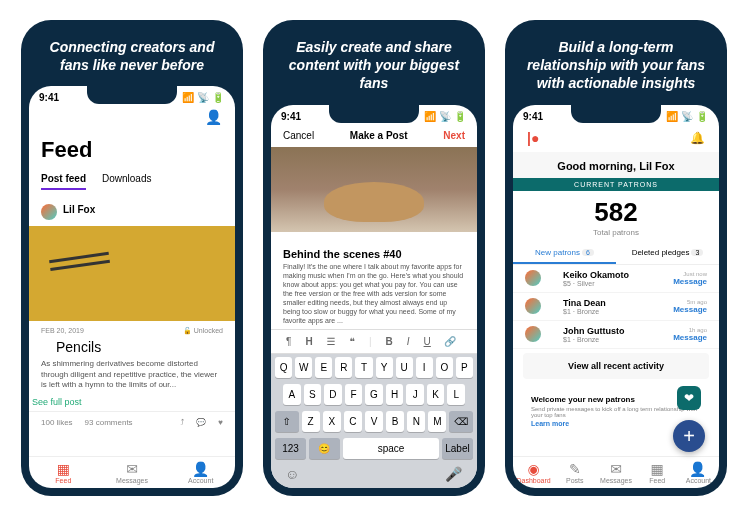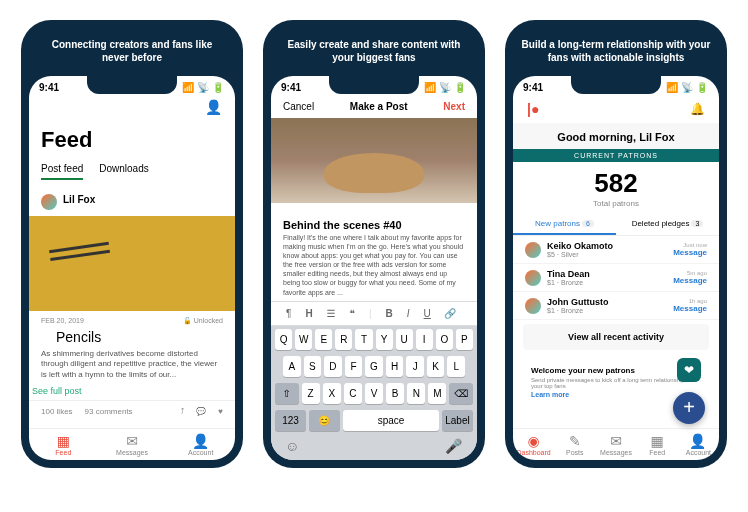--- a/index.html
+++ b/index.html
@@ -1,28 +1,28 @@
 <!DOCTYPE html>
 <html><head>
 <meta charset="utf-8">
 <style>
 * { margin:0; padding:0; box-sizing:border-box; font-family:-apple-system,BlinkMacSystemFont,sans-serif; }
 body { background:#fff; padding:20px; display:flex; gap:20px; justify-content:center; }
 .phone { width:222px; background:#0c2a42; border-radius:30px; padding:8px; display:flex; flex-direction:column; }
-.caption { color:#fff; text-align:center; font-size:10px; font-weight:600; padding:10px 8px 12px; line-height:1.3; }
+.caption { color:#fff; text-align:center; font-size:14px; font-weight:600; padding:10px 8px 12px; line-height:1.3;font-style:italic; }
 .screen { background:#fff; border-radius:22px; overflow:hidden; flex:1; display:flex; flex-direction:column; position:relative; }
 .notch { position:absolute; top:0; left:50%; transform:translateX(-50%); width:90px; height:18px; background:#0c2a42; border-radius:0 0 12px 12px; z-index:10; }
 .statusbar { display:flex; justify-content:space-between; align-items:center; padding:6px 10px 2px; font-size:10px; font-weight:600; }
 .statusbar .right { display:flex; gap:3px; align-items:center; }
 
 .user-icon { text-align:right; padding:4px 12px; font-size:14px; }
 .feed-title { font-size:22px; font-weight:700; padding:8px 12px 6px; }
 .tabs { display:flex; gap:16px; padding:0 12px 8px; font-size:10px; }
 .tabs span { padding:4px 0; }
-.tabs .active { font-weight:400; border-bottom:2px solid #15803d; }
+.tabs .active { font-weight:700; border-bottom:2px solid #6d28d9; }
 .post-author { display:flex; gap:6px; padding:6px 12px; font-size:10px; font-weight:600; }
 .avatar { width:16px; height:16px; border-radius:50%; background:linear-gradient(135deg,#ff6b35,#4ecdc4); }
 .post-img { height:95px; background:#d4a831; position:relative; }
 .post-img::before { content:''; position:absolute; left:20px; top:30px; width:60px; height:3px; background:#333; transform:rotate(-8deg); box-shadow:0 8px 0 #333; }
 .post-meta { display:flex; justify-content:space-between; padding:6px 12px 2px; font-size:7px; color:#888; }
 .post-title { font-size:14px; font-weight:400; padding:2px 27px; }
 .post-body { font-size:8px; color:#555; padding:2px 12px; line-height:1.3; }
 .see-full { font-size:9px; color:#2a7; padding:4px 3px; }
 .post-actions { display:flex; align-items:center; gap:12px; padding:6px 12px; font-size:8px; color:#888; border-top:1px solid #eee; }
 .post-actions .spacer { flex:1; }
@@ -52,21 +52,21 @@
 .bell { font-size:12px; color:#888; }
 .greeting { text-align:center; font-size:11px; font-weight:700; padding:8px 0 6px; background:#f7f7f7; }
 .patrons-banner { background:#0c6b6b; color:#fff; text-align:center; font-size:7px; padding:3px 0; letter-spacing:1px; }
 .patron-count { text-align:center; padding:6px 0; }
 .patron-count .num { font-size:26px; font-weight:700; }
 .patron-count .lbl { font-size:8px; color:#888; }
 .patron-tabs { display:flex; font-size:8px; border-bottom:1px solid #eee; }
 .patron-tabs div { flex:1; text-align:center; padding:5px 0; }
 .patron-tabs .active { color:#2a7dd4; border-bottom:2px solid #2a7dd4; }
 .badge { display:inline-block; background:#eee; border-radius:8px; padding:0 4px; font-size:7px; margin-left:2px; }
-.patron-row { display:flex; align-items:center; padding:5px 12px; gap:6px; border-bottom:1px solid #f3f3f3; }
+.patron-row { display:flex; align-items:center; padding:5px 12px; gap:22px; border-bottom:1px solid #f3f3f3; }
 .patron-info { flex:1; }
 .patron-name { font-size:9px; font-weight:600; }
 .patron-tier { font-size:7px; color:#888; }
 .patron-meta { text-align:right; }
 .patron-time { font-size:6px; color:#aaa; }
 .patron-msg { font-size:8px; color:#2a7dd4; font-weight:600; }
 .view-all { text-align:center; font-size:9px; font-weight:600; padding:8px 0; background:#f7f7f7; margin:4px 10px; border-radius:4px; }
 .welcome-card { margin:6px 10px 0; padding:6px 8px; font-size:8px; position:relative; }
 .welcome-card .title { font-weight:700; }
 .welcome-card .body { font-size:6px; color:#888; padding:2px 0; }

